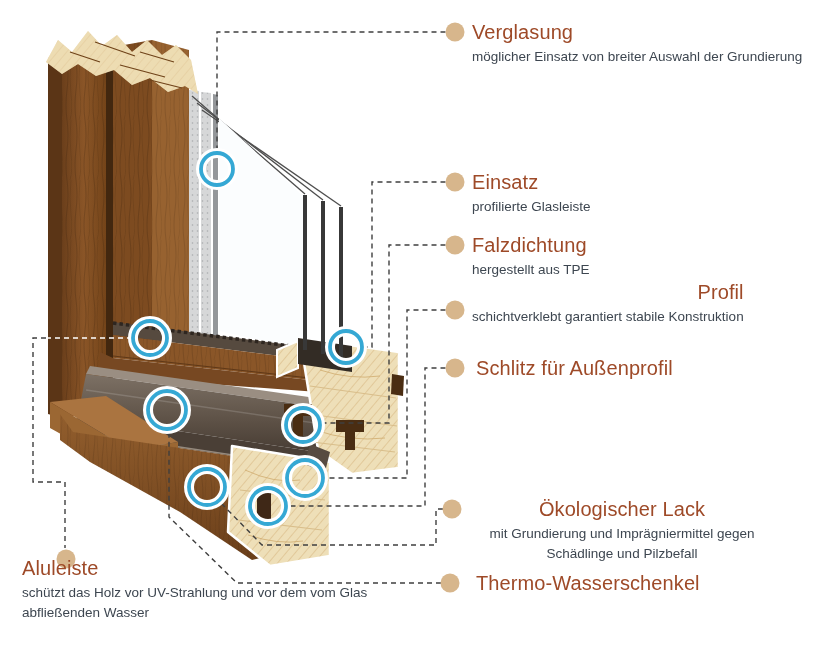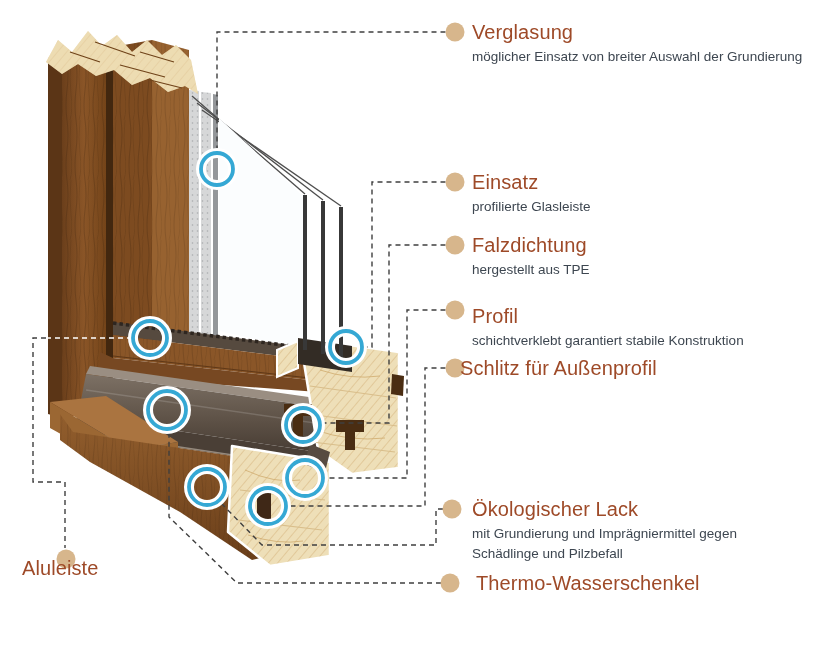--- a/index.html
+++ b/index.html
@@ -19,21 +19,21 @@
   .callout{position:absolute;max-width:340px;}
   .callout h2{
     margin:0;font-size:20px;line-height:24px;font-weight:400;
     color:var(--heading);letter-spacing:.1px;
   }
   .callout p{
     margin:3px 0 0 0;font-size:13.5px;line-height:20px;
     color:var(--subtext);
   }
   .callout p:empty{display:none;}
-  .callout.narrow{max-width:300px;}
+  .callout.narrow{max-width:300px;text-align:center;}
   .callout.wide{max-width:352px;}
   .connector{fill:none;stroke:var(--connector);stroke-width:1.4;stroke-dasharray:5 4;}
   .connector.light{stroke:#ffffff;}
   .ring-halo{fill:none;stroke:#ffffff;stroke-width:10;}
   .ring{fill:none;stroke:var(--ring);stroke-width:3.8;}
   .dot{fill:var(--dot);}
 </style>
 </head>
 <body>
 
@@ -224,36 +224,37 @@
   <div class="callout" style="left:472px;top:170px;">
     <h2>Einsatz</h2>
     <p>profilierte Glasleiste</p>
   </div>
 
   <div class="callout" style="left:472px;top:233px;">
     <h2>Falzdichtung</h2>
     <p>hergestellt aus TPE</p>
   </div>
 
-  <div class="callout" style="left:472px;top:304px;">
+  <div class="callout" style="left:472px;top:280px;text-align:right;">
     <h2>Profil</h2>
     <p>schichtverklebt garantiert stabile Konstruktion</p>
   </div>
 
-  <div class="callout" style="left:460px;top:356px;">
+  <div class="callout" style="left:476px;top:356px;">
     <h2>Schlitz für Außenprofil</h2>
 
   </div>
 
   <div class="callout narrow" style="left:472px;top:497px;">
     <h2>Ökologischer Lack</h2>
     <p>mit Grundierung und Imprägniermittel gegen Schädlinge und Pilzbefall</p>
   </div>
 
   <div class="callout" style="left:476px;top:571px;">
     <h2>Thermo-Wasserschenkel</h2>
   </div>
 
   <div class="callout wide" style="left:22px;top:556px;">
     <h2>Aluleiste</h2>
+    <p>schützt das Holz vor UV-Strahlung und vor dem vom Glas abfließenden Wasser</p>
   </div>
 
 </div>
 
 </body></html>

